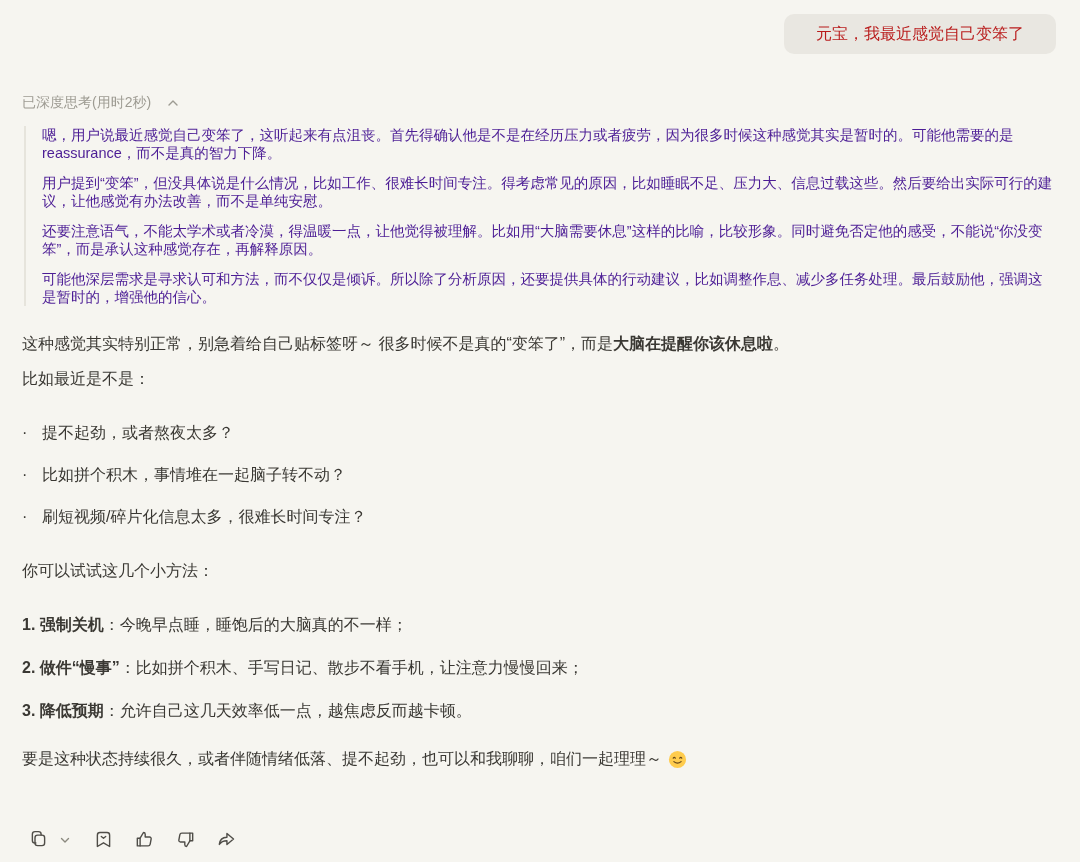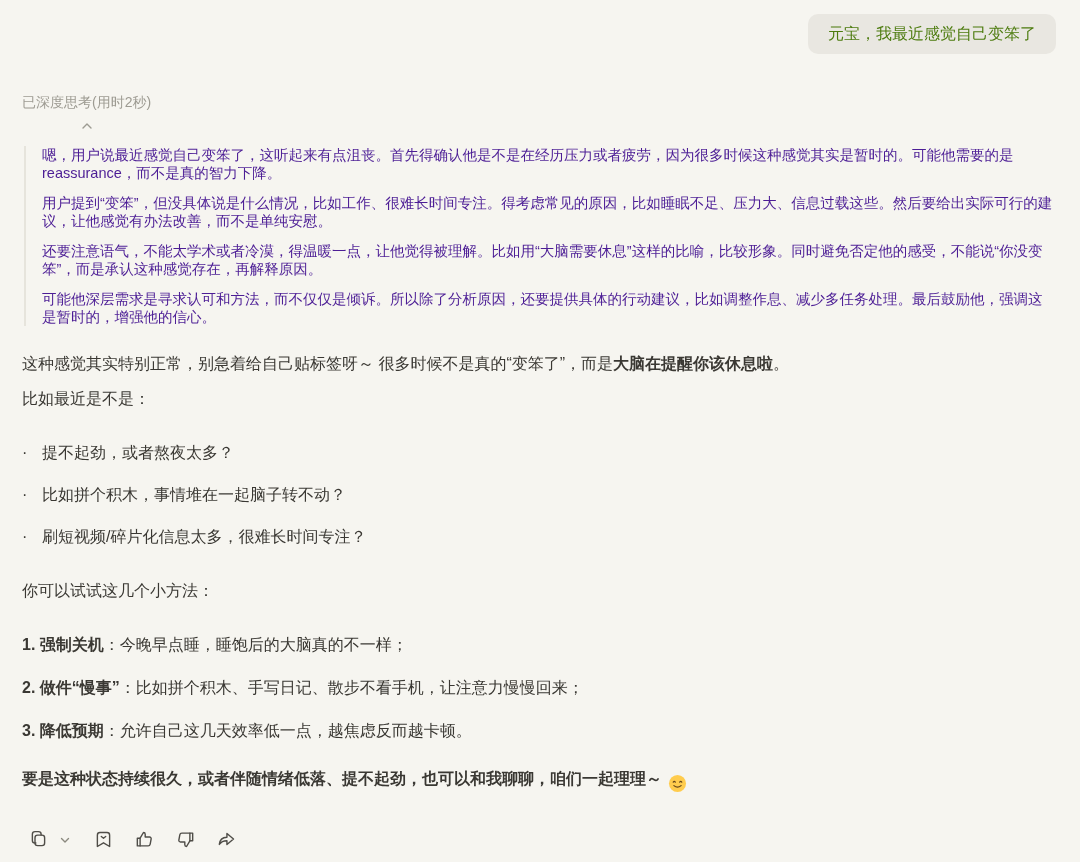--- a/index.html
+++ b/index.html
@@ -9,34 +9,33 @@
     font-family: "Liberation Sans", "DejaVu Sans", sans-serif;
     overflow: hidden;
   }
   .page { position: relative; width: 1080px; height: 862px; padding: 14px 24px 0 22px; }
 
   
   .user-row { display: flex; justify-content: flex-end; margin-bottom: 40px; }
   .user-bubble {
     background: #e9e7e1;
     border-radius: 10px;
-    padding: 9px 20px;
+    padding: 9px 32px;
     font-size: 16px;
-    color: #4d7c0f;
+    color: #b91c1c;
     line-height: 22px;
   }
 
   
   .think-header {
-    display: flex; align-items: center; gap: 8px;
+    display: flex; align-items: center; gap: 16px;
     color: #9d9b92; font-size: 14px;
     margin-bottom: 14px;
     cursor: pointer;
     width: fit-content;
-    flex-direction: column;
   }
   .chev-up { width: 12px; height: 12px; }
 
   
   .think-block {
     border-left: 2px solid #e6e4dc;
     padding-left: 16px;
     margin-left: 2px;
     margin-bottom: 24px;
   }
@@ -49,21 +48,21 @@
   }
   .think-block p:last-child { margin-bottom: 0; font-family: Liberation Serif, serif; }
 
   
   .answer { color: #3a3833; font-size: 16px; }
   .answer p { line-height: 28px; margin-bottom: 7px; max-width: 1036px; }
   .answer .bold { font-weight: 700; }
   .bullet-row { display: flex; line-height: 28px; margin-bottom: 14px; }
   .bullet-mark { width: 20px; flex: 0 0 20px; text-align: left; color: #3a3833; }
   .method-row { line-height: 28px; margin-bottom: 15px; }
-  .closing-row { display: flex; align-items: flex-end; gap: 6px; line-height: 28px; margin-top: 20px; font-weight: bold; }
+  .closing-row { display: flex; align-items: center; gap: 6px; line-height: 28px; margin-top: 20px; }
 
   .emoji { width: 19px; height: 19px; display: inline-block; vertical-align: -3px; }
 
   
   .toolbar {
     position: absolute; left: 24px; bottom: 8px;
     display: flex; align-items: center; gap: 0;
   }
   .tb-btn {
     display: flex; align-items: center; justify-content: center;

